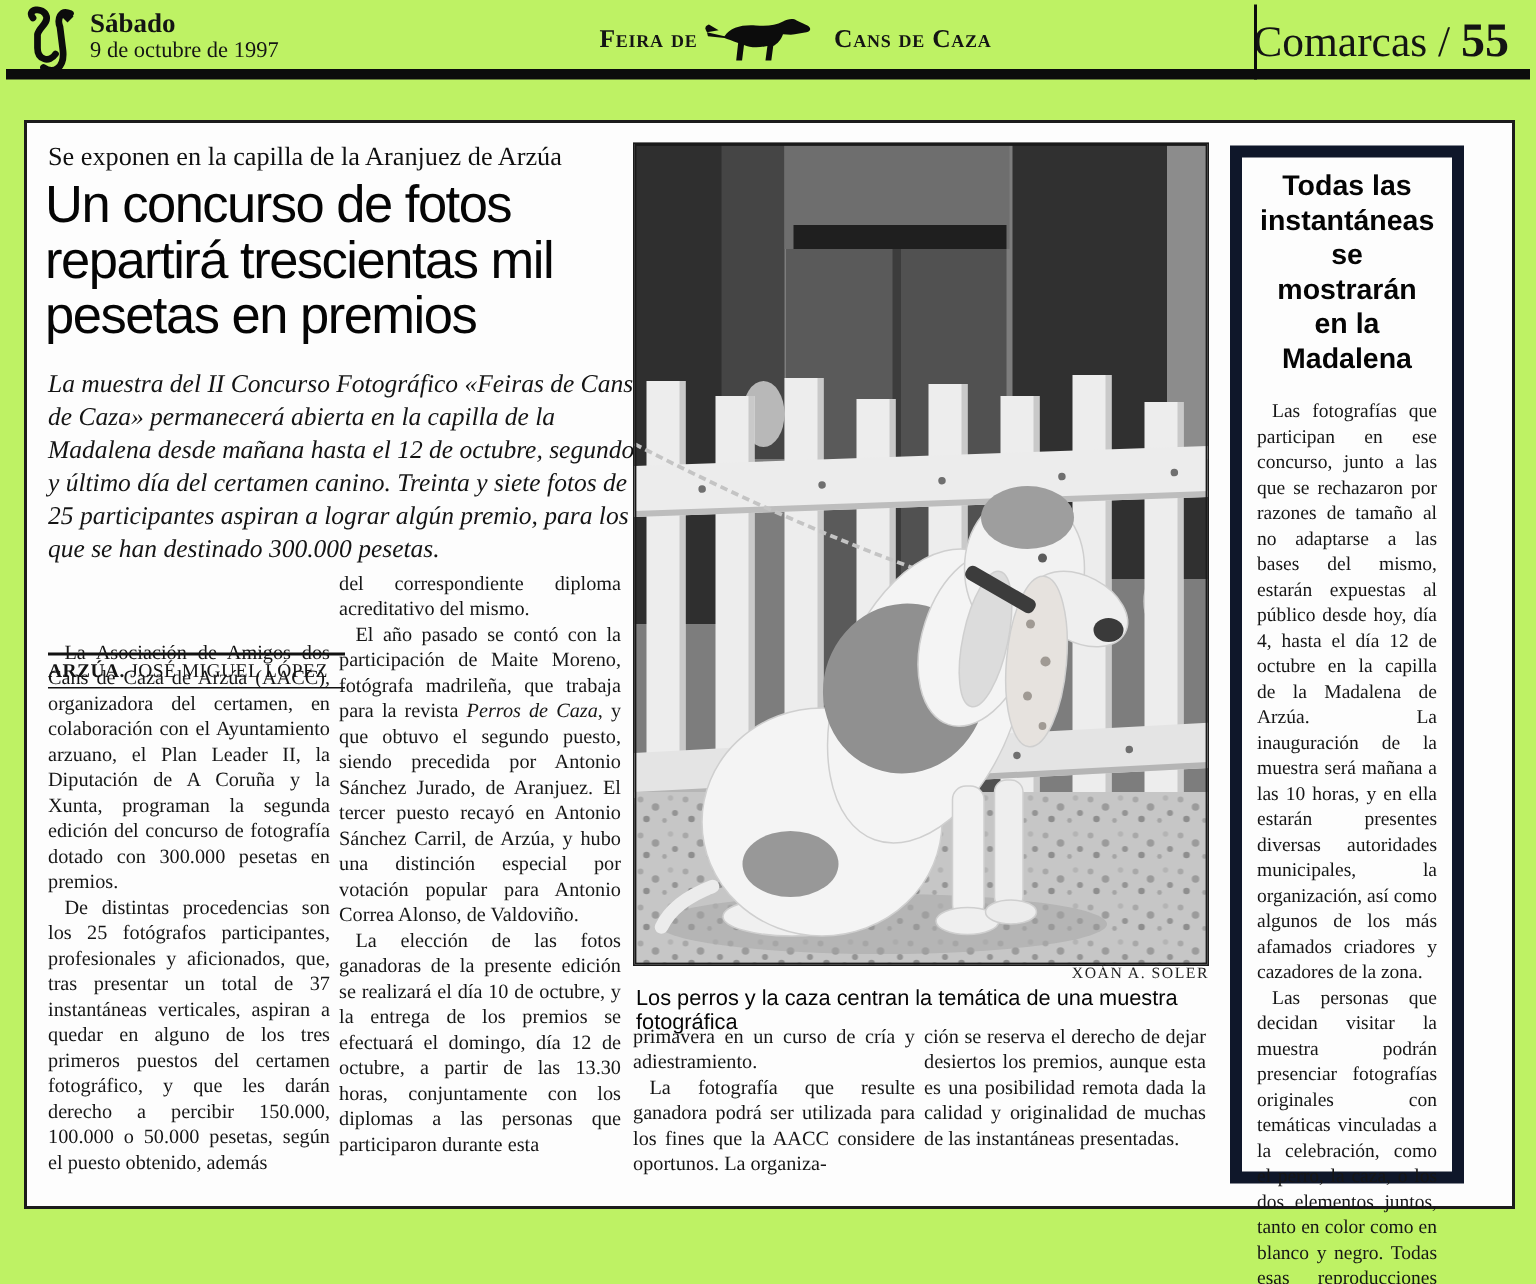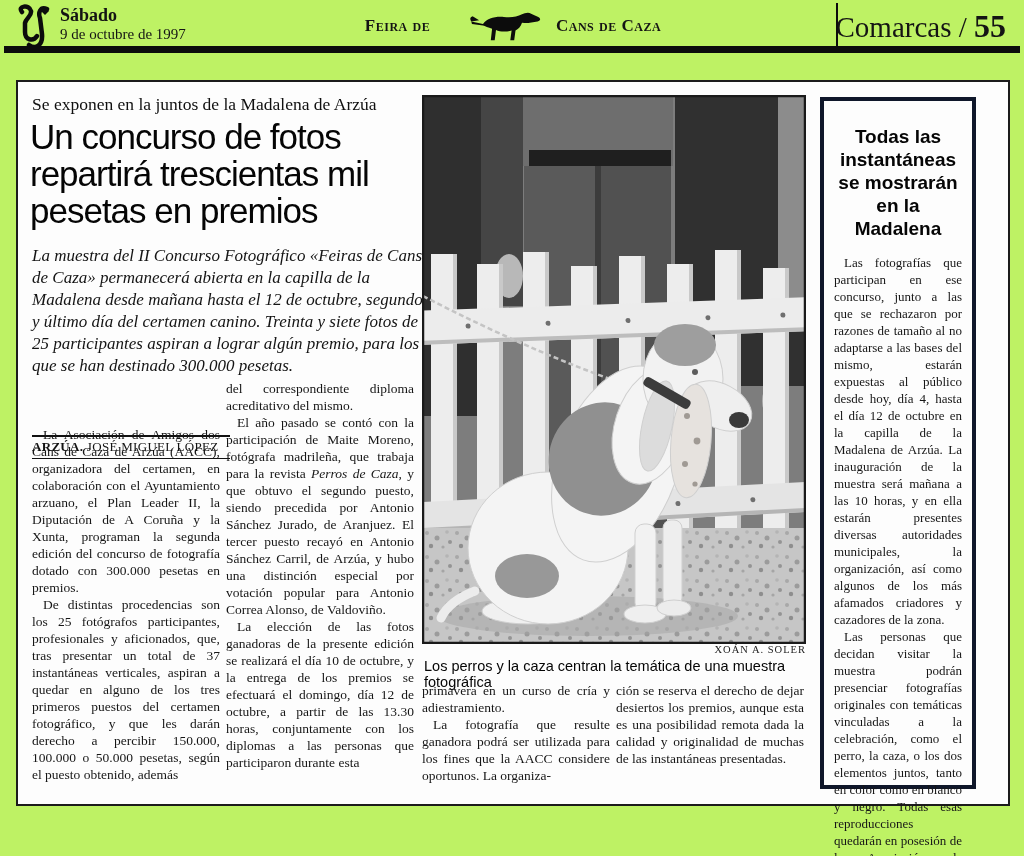--- a/index.html
+++ b/index.html
@@ -6,21 +6,21 @@
   .page{
     position:relative; width:1024px; height:856px; margin:0 auto;
     background:#bef264; overflow:hidden; color:#141414;
     font-family:"Liberation Serif", serif;
   }
   
   .masthead{position:absolute;left:0;top:0;width:1024px;height:56px;}
   .mast-logo{position:absolute;left:14px;top:4px;width:40px;height:46px;}
   .mast-day{position:absolute;left:60px;top:5px;font-size:18px;font-weight:bold;}
   .mast-date{position:absolute;left:60px;top:26px;font-size:15px;}
-  .mast-feira{position:absolute;left:330px;top:16px;width:135px;text-align:center;
+  .mast-feira{position:absolute;left:330px;top:16px;width:135px;text-align:right;
     font-variant:small-caps;font-weight:bold;font-size:17px;letter-spacing:.5px;}
   .mast-dog{position:absolute;left:470px;top:8px;width:78px;height:40px;}
   .mast-cans{position:absolute;left:556px;top:16px;font-variant:small-caps;
     font-weight:bold;font-size:17px;letter-spacing:.5px;}
   .mast-rule{position:absolute;left:4px;top:46px;width:1016px;height:7px;background:#0c0c0c;}
   .mast-vline{position:absolute;left:836px;top:3px;width:2px;height:50px;background:#0c0c0c;}
   .mast-section{position:absolute;right:18px;top:8px;font-size:29px;}
   .mast-section b{font-size:32px;font-weight:bold;}
   
   .article-box{position:absolute;left:16px;top:80px;width:990px;height:722px;
@@ -48,21 +48,21 @@
   
   .photo{position:absolute;left:404px;top:13px;width:382px;height:547px;
     border:1px solid #1a1a1a;background:#9a9a9a;}
   .photo svg{display:block;}
   .credit{position:absolute;left:404px;top:562px;width:384px;text-align:right;
     font-size:10.5px;letter-spacing:1px;color:#222;}
   .caption{position:absolute;left:406px;top:576px;width:382px;
     font-family:"Liberation Sans",sans-serif;font-weight:normal;font-size:14.5px;color:#050505;}
   
   .sidebar{position:absolute;left:802px;top:15px;width:156px;height:692px;
-    border:4px solid #0f172a;box-sizing:border-box;padding:16px 10px;}
+    border:8px solid #0f172a;box-sizing:border-box;padding:0 10px;}
   .sb-title{font-family:"Liberation Sans",sans-serif;font-weight:bold;
     font-size:19px;line-height:23px;text-align:center;margin:8px 2px 14px 2px;color:#050505;}
   .sb-body{font-size:13px;line-height:17px;text-align:justify;color:#161616;}
   .sb-body p{margin:0;}
   .sb-body p.ind{text-indent:10px;}
   
   .banner{position:absolute;left:8px;top:814px;width:1008px;height:40px;
     background:#0a0a0a;color:#ffffff;text-align:center;line-height:40px;
     font-family:"Liberation Sans",sans-serif;font-weight:bold;
     font-size:21px;letter-spacing:5px;}
@@ -93,21 +93,21 @@
     </svg>
     <div class="mast-cans">Cans de Caza</div>
 
     <div class="mast-section"><span>Comarcas / </span><b>55</b></div>
     <div class="mast-vline"></div>
     <div class="mast-rule"></div>
   </div>
 
   <div class="article-box">
 
-    <div class="kicker">Se exponen en la juntos de la Madalena de Arzúa</div>
+    <div class="kicker">Se exponen en la capilla de la Aranjuez de Arzúa</div>
     <h1 class="headline" style="margin:0">Un concurso de fotos repartirá trescientas mil pesetas en premios</h1>
     <div class="lead">La muestra del II Concurso Fotográfico «Feiras de Cans de Caza» permanecerá abierta en la capilla de la Madalena desde mañana hasta el 12 de octubre, segundo y último día del certamen canino. Treinta y siete fotos de 25 participantes aspiran a lograr algún premio, para los que se han destinado 300.000 pesetas.</div>
 
     <div class="byline">
       <div class="l1"><b>ARZÚA.</b><span> JOSÉ MIGUEL LÓPEZ</span></div>
     </div>
 
     <div class="bodycol col1">
       <p class="ind">La Asociación de Amigos dos Cans de Caza de Arzúa (AACC), organizadora del certamen, en colaboración con el Ayuntamiento arzuano, el Plan Leader II, la Diputación de A Coruña y la Xunta, programan la segunda edición del concurso de fotografía dotado con 300.000 pesetas en premios.</p>
       <p class="ind">De distintas procedencias son los 25 fotógrafos participantes, profesionales y aficionados, que, tras presentar un total de 37 instantáneas verticales, aspiran a quedar en alguno de los tres primeros puestos del certamen fotográfico, y que les darán derecho a percibir 150.000, 100.000 o 50.000 pesetas, según el puesto obtenido, además</p>

